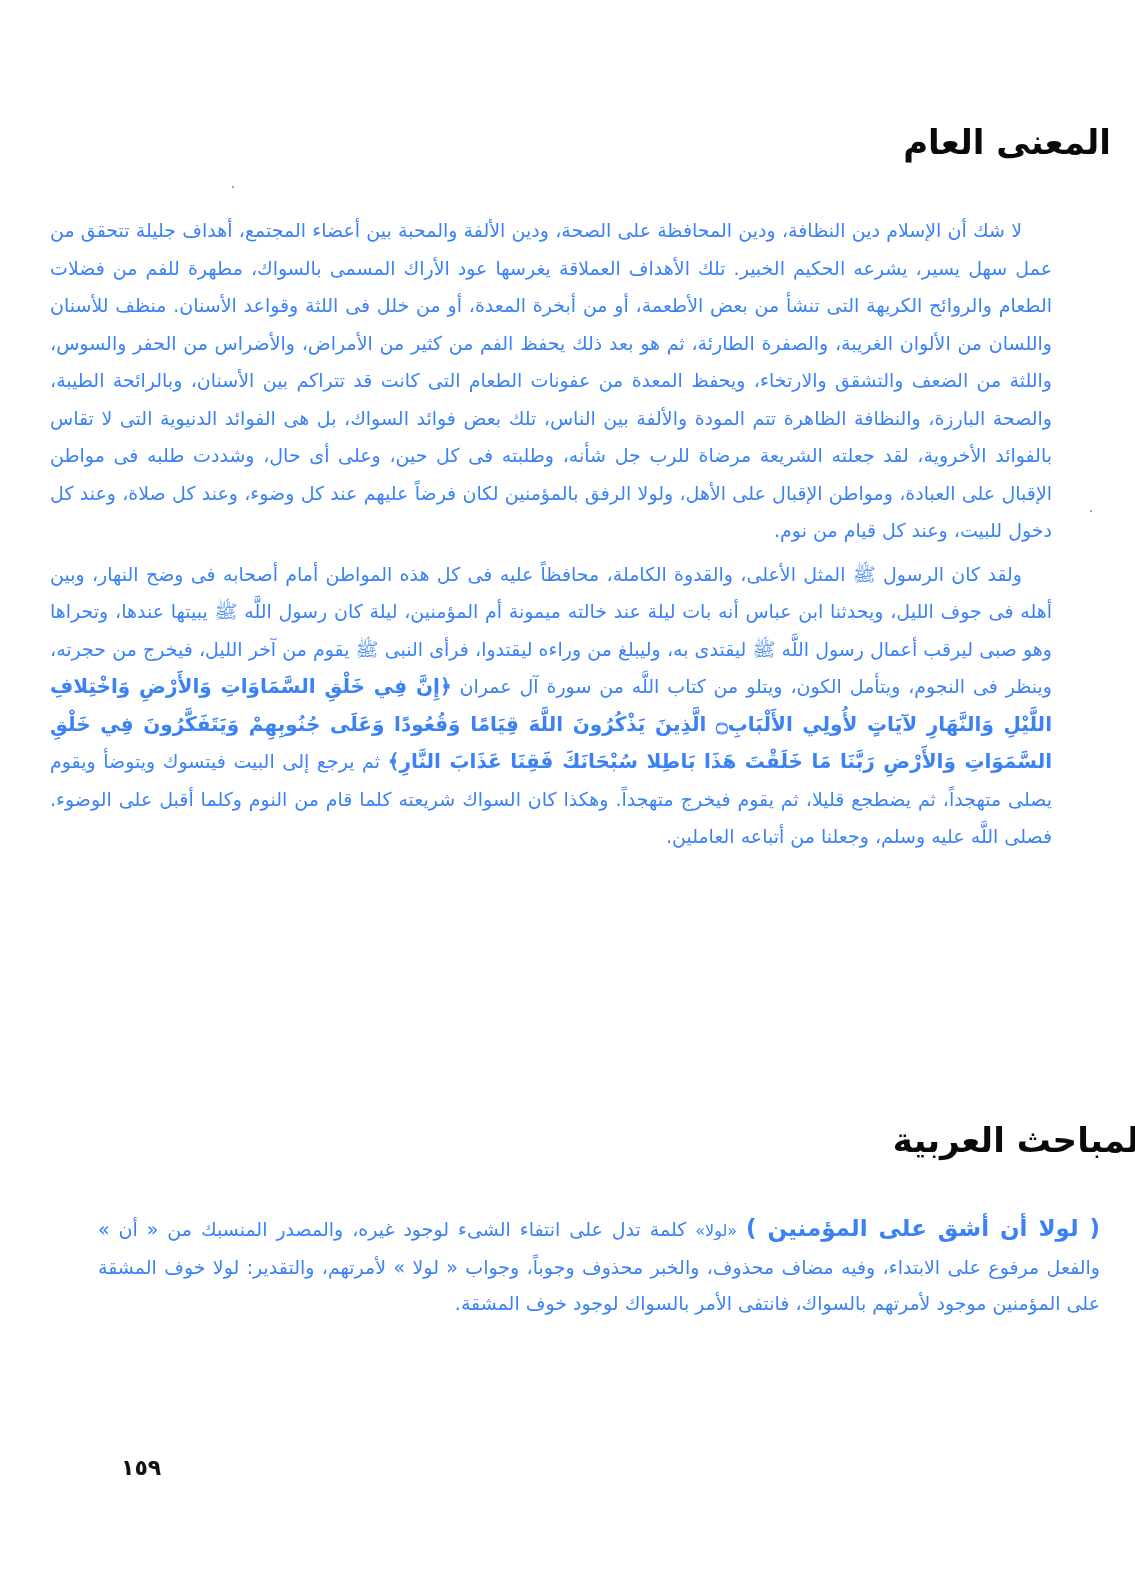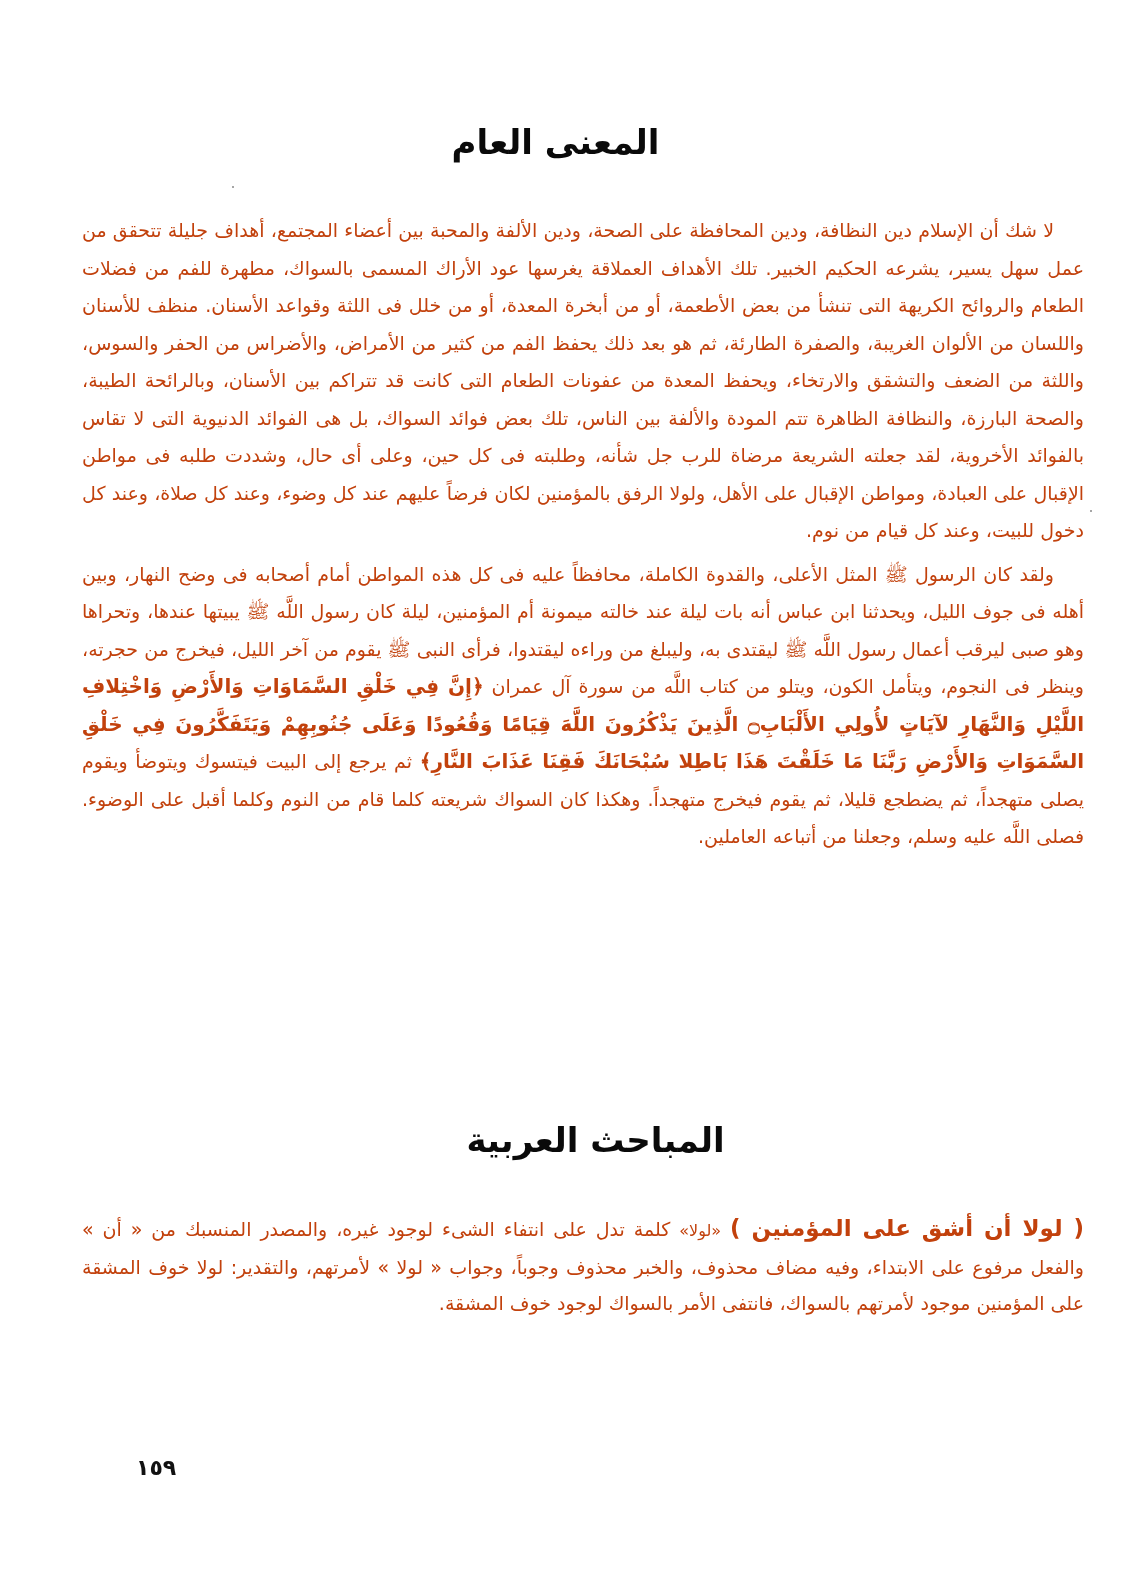--- a/index.html
+++ b/index.html
@@ -2,39 +2,39 @@
 <html lang="ar" dir="rtl"><head>
 <meta charset="utf-8">
 <style>
   html, body { margin: 0; padding: 0; background: #ffffff; }
   body {
     width: 1135px; height: 1580px; position: relative; overflow: hidden;
     font-family: "DejaVu Sans", sans-serif; color: #111111;
   }
   .page { position: absolute; left: 0; top: 0; width: 1135px; height: 1580px; }
   .heading {
-    position: absolute; left: 0; width: 1111px; text-align: center;
+    position: absolute; left: 0; width: 1111px; text-align: right;
     font-weight: bold; font-size: 34px; direction: rtl; color: #0a0a0a;
   }
   .h1 { top: 122px; }
   .h2 { top: 1120px; padding-left: 40px; }
   .body-text {
-    position: absolute; left: 82px; width: 1002px; direction: rtl;
+    position: absolute; left: 50px; width: 1002px; direction: rtl;
     text-align: justify; text-align-last: right;
-    font-size: 19px; line-height: 37.5px; color: #c2410c;
+    font-size: 19px; line-height: 37.5px; color: #3b82f6;
   }
   .p { margin: 0 0 6px 0; text-indent: 30px; }
   .p1 { top: 212px; }
   .verse { font-weight: bold; font-size: 20px; }
-  .p3 { top: 1210px; line-height: 36px; }
+  .p3 { top: 1210px; line-height: 36px; margin-left: 48px; }
   .p4 { top: 1397px; }
   .term { font-weight: bold; font-size: 23px; }
   .small { font-size: 16px; }
   .page-number {
-    position: absolute; left: 136px; top: 1455px; font-size: 22px;
+    position: absolute; left: 121px; top: 1455px; font-size: 22px;
     font-weight: bold; direction: rtl; color: #111;
   }
   .speck { position: absolute; width: 2px; height: 2px; background: #888; border-radius: 1px; }
 </style>
 </head>
 <body>
 
 <div class="page">
 
   <div class="heading h1">المعنى العام</div>

